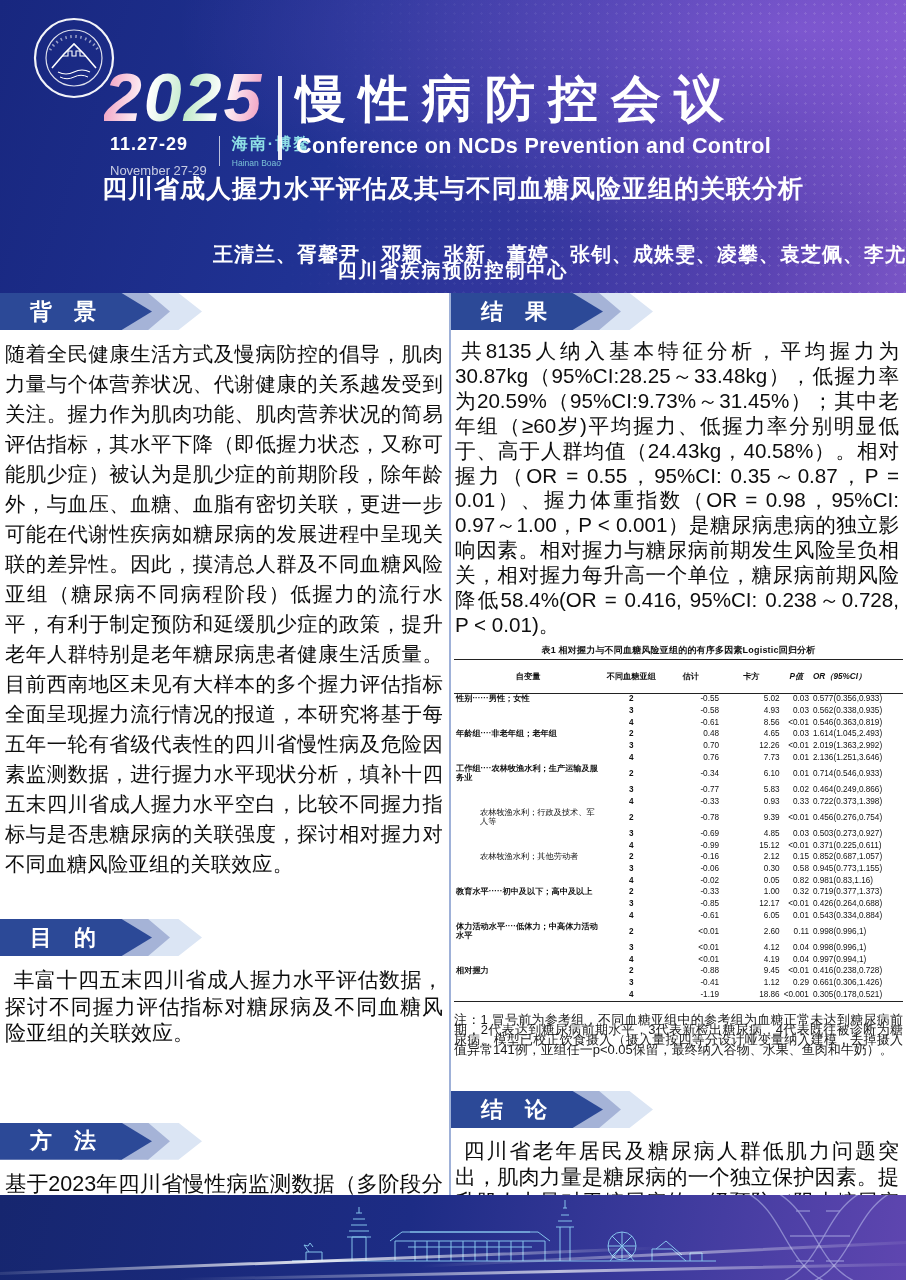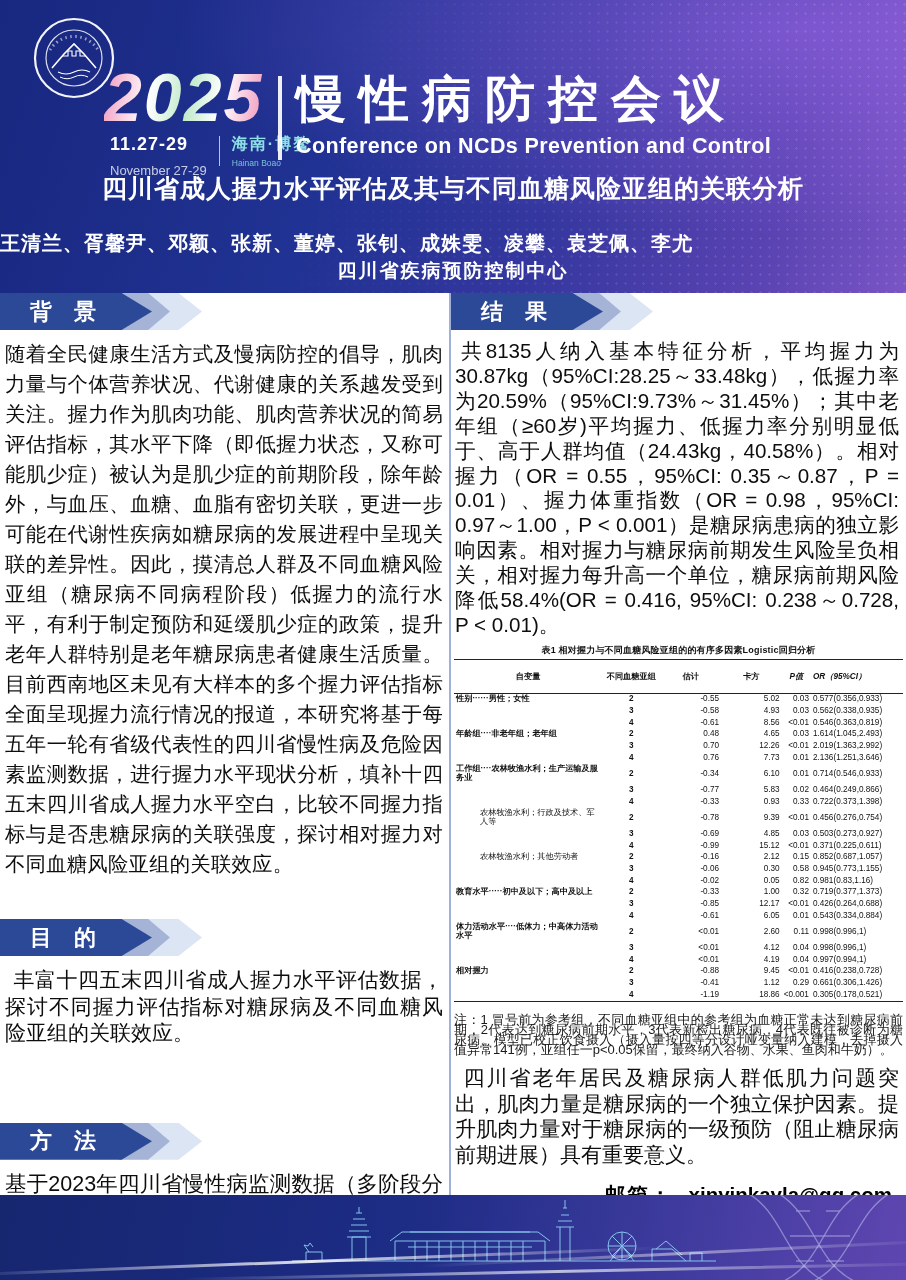--- a/index.html
+++ b/index.html
@@ -28,21 +28,21 @@
   .date-cn { font-size:18px; font-weight:700; letter-spacing:1px; }
   .date-en { font-size:13px; opacity:.75; margin-top:8px; }
   .dl-sep { width:1px; height:30px; background:rgba(255,255,255,.7); margin-top:2px; }
   .loc-block { text-align:left; }
   .loc-cn { font-size:16px; font-weight:700; color:#8fe0e6; letter-spacing:2px; }
   .loc-en { font-size:8.5px; color:#8fe0e6; opacity:.8; margin-top:3px; }
   .big-sep { position:absolute; left:278px; top:76px; width:4px; height:84px; background:rgba(255,255,255,.92); z-index:3; }
   .conf-cn { position:absolute; left:296px; top:66px; z-index:3; color:#fff; font-size:50px; font-weight:800; letter-spacing:13px; white-space:nowrap; }
   .conf-en { position:absolute; left:296px; top:134px; z-index:3; color:#fff; font-size:21.5px; font-weight:700; letter-spacing:.4px; white-space:nowrap; }
   .poster-title { position:absolute; left:0; top:172px; width:100%; z-index:3; text-align:center; color:#fff; font-size:25px; font-weight:800; letter-spacing:1px; }
-  .authors { position:absolute; left:0; top:230px; width:100%; z-index:3; text-align:left; color:#fff; font-size:20px; font-weight:700; letter-spacing:1px; }
+  .authors { position:absolute; left:0; top:241px; width:100%; z-index:3; text-align:right; color:#fff; font-size:20px; font-weight:700; letter-spacing:1px; }
   .affiliation { position:absolute; left:0; top:258px; width:100%; z-index:3; text-align:center; color:#fff; font-size:19px; font-weight:700; letter-spacing:2px; }
 
   
   .content { position:absolute; top:293px; left:0; width:906px; height:902px; background:#fff; }
   .col-left { position:absolute; left:0; top:0; width:449px; height:100%; }
   .col-divider { position:absolute; left:449px; top:0; width:2px; height:100%; background:#9fb1d8; }
   .col-right { position:absolute; left:451px; top:0; width:455px; height:100%; }
 
   .banner { position:relative; height:37px; }
   .banner .chev-light { position:absolute; left:146px; top:0; width:56px; height:100%; background:#dbe5f4;
@@ -370,20 +370,25 @@
                 <td class="c2">-1.19</td>
                 <td class="c3">18.86</td>
                 <td class="c4">&lt;0.001</td>
                 <td class="c5">0.305(0.178,0.521)</td>
               </tr>
             </tbody>
         </table>
         <div class="table-note">注：1 冒号前为参考组，不同血糖亚组中的参考组为血糖正常未达到糖尿病前期，2代表达到糖尿病前期水平，3代表新检出糖尿病，4代表既往被诊断为糖尿病。模型已校正饮食摄入（摄入量按四等分设计哑变量纳入建模，去掉摄入值异常141例，亚组任一p&lt;0.05保留，最终纳入谷物、水果、鱼肉和牛奶）。</div>
       </div>
 
+      <div class="banner banner-con">
+        <div class="chev-light"></div>
+        <div class="chev-mid"></div>
+        <div class="flag">结　论</div>
+      </div>
       <div class="body-text con-body">四川省老年居民及糖尿病人群低肌力问题突出，肌肉力量是糖尿病的一个独立保护因素。提升肌肉力量对于糖尿病的一级预防（阻止糖尿病前期进展）具有重要意义。</div>
 
       <div class="email-row">
         <span class="email-label">邮箱：</span><span>xinyinkayla@qq.com</span>
       </div>
     </div>
   </div>
 
   <div class="footer">
     <svg class="skyline-svg" width="906" height="85" viewBox="0 0 906 85">

